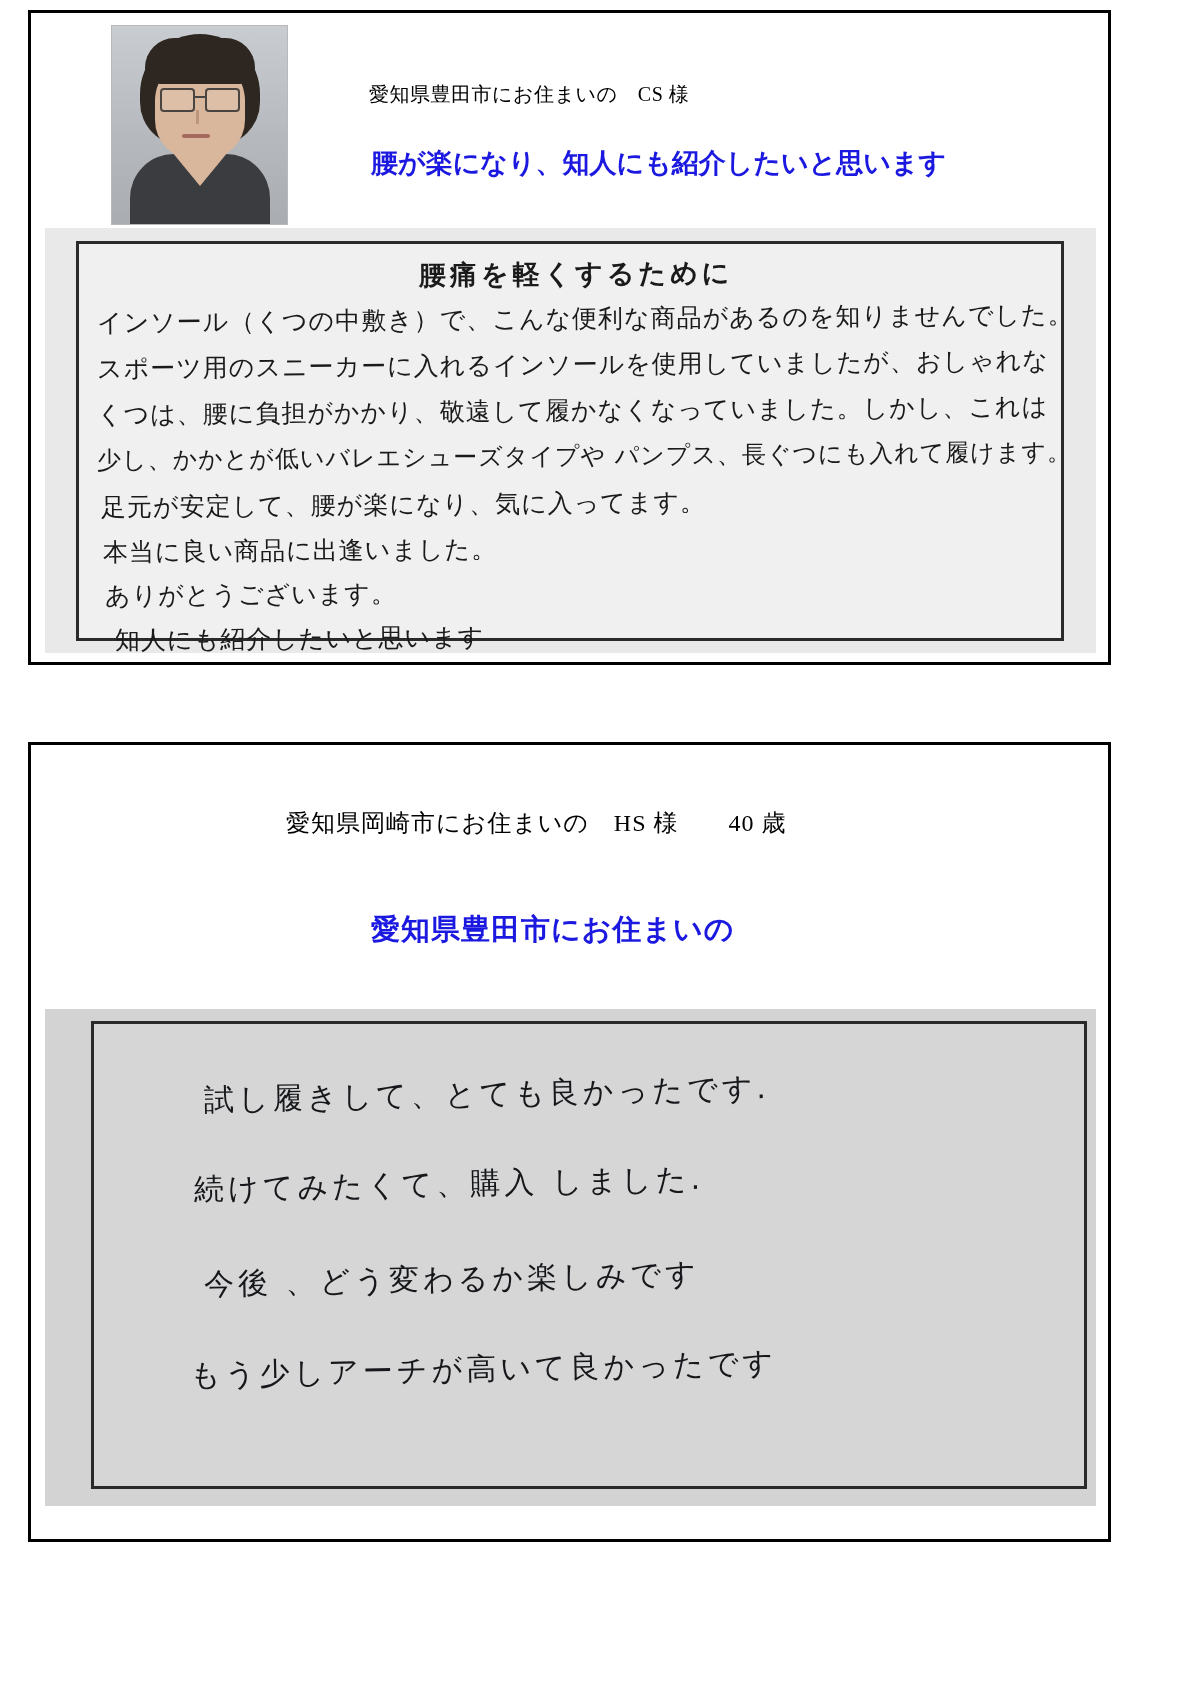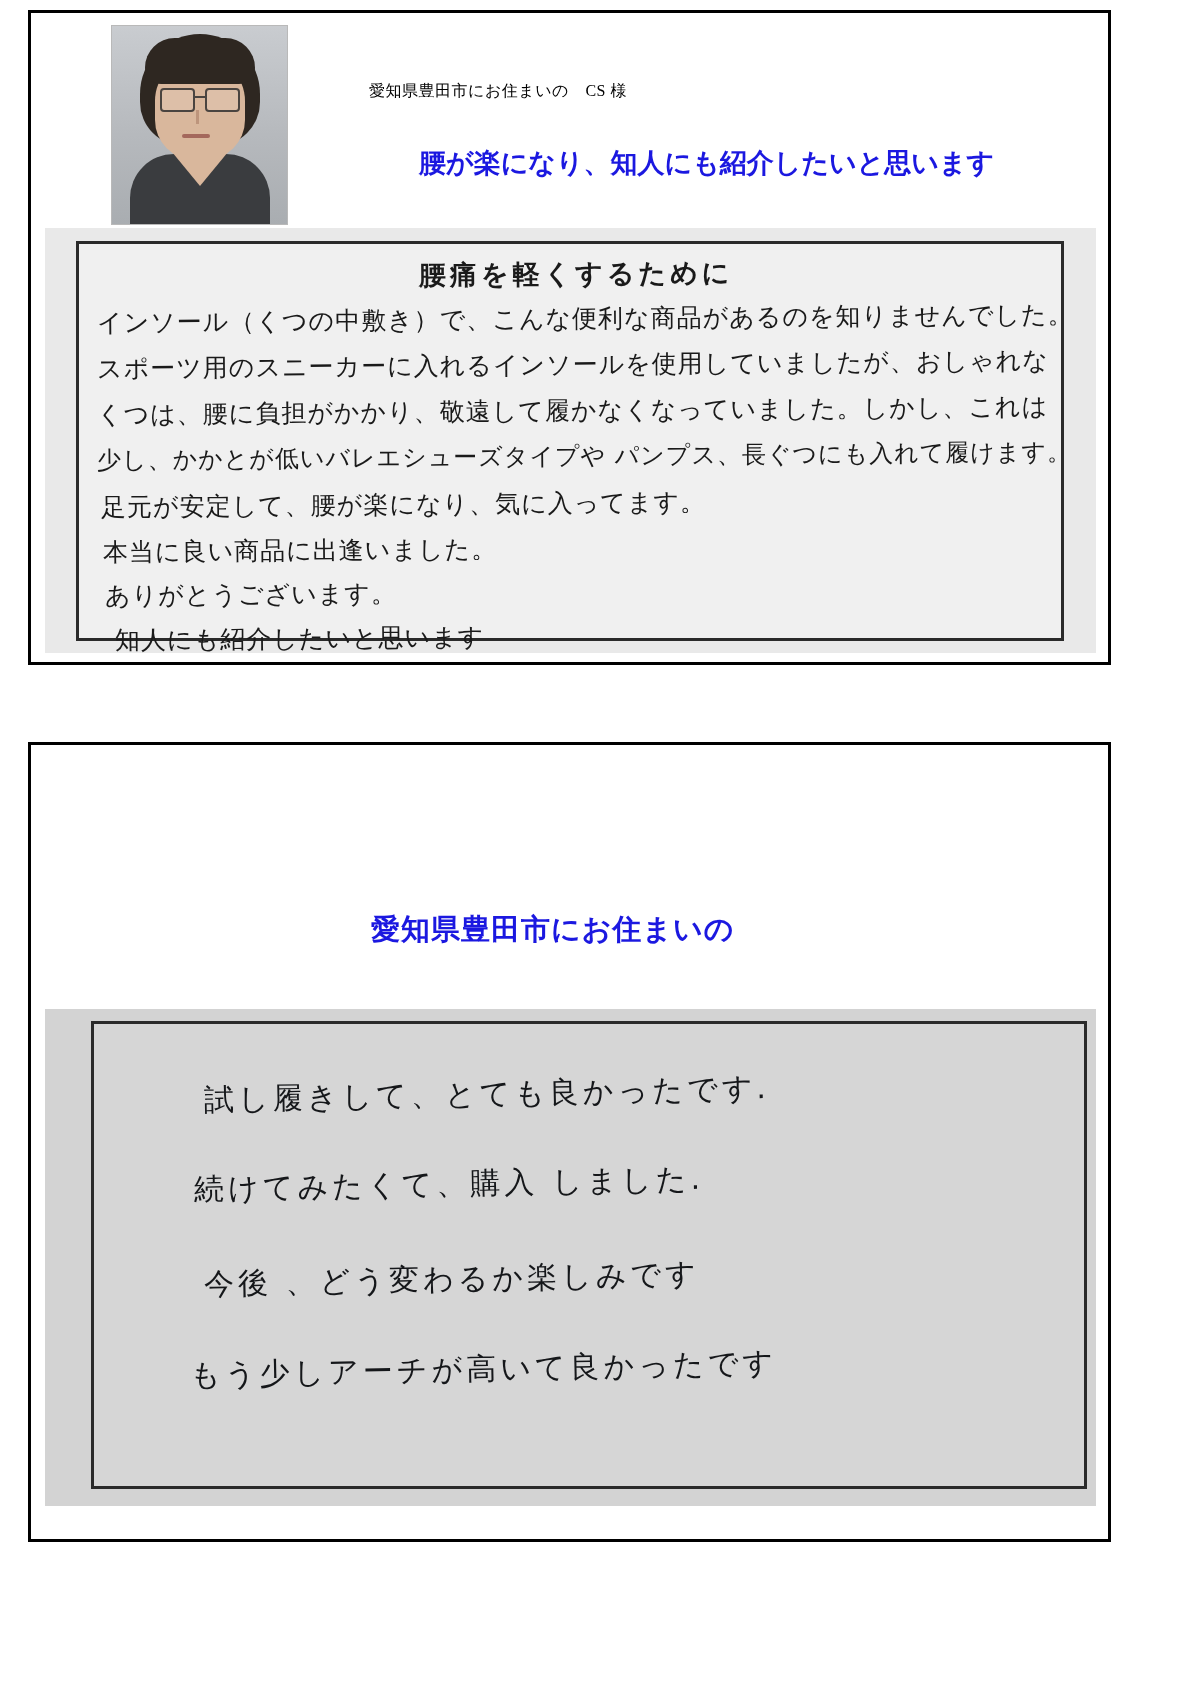--- a/index.html
+++ b/index.html
@@ -106,34 +106,33 @@
     left: 60px; top: 126px;
     width: 56px; height: 34px;
     background: #d9b79c;
     clip-path: polygon(50% 100%, 0 0, 100% 0);
   }
 
   .head-line1 {
     position: absolute;
     left: 338px;
     top: 68px;
-    font-size: 16px;
+    font-size: 20px;
     color: #000000;
     letter-spacing: 0.5px;
     white-space: nowrap;
   }
   .head-line2 {
     position: absolute;
     left: 340px;
     top: 132px;
     font-size: 27px;
     font-weight: bold;
     color: #1b18e0;
     white-space: nowrap;
-    margin-left: 48px;
   }
 
   .scan1 {
     position: absolute;
     left: 14px;
     top: 215px;
     width: 1051px;
     height: 425px;
     background: #e9e9e9;
     overflow: hidden;
@@ -266,20 +265,21 @@
           <div class="hl" style="left:24px; top:290px;">本当に良い商品に出逢いました。</div>
           <div class="hl" style="left:26px; top:334px;">ありがとうございます。</div>
           <div class="hl" style="left:36px; top:378px;">知人にも紹介したいと思います</div>
         </div>
       </div>
     </div>
   </div>
 
   <div class="card2">
 
+    <div class="head2-line1">愛知県岡崎市にお住まいの　HS 様　　40 歳</div>
     <div class="head2-line2">愛知県豊田市にお住まいの</div>
 
     <div class="scan2">
       <div class="inner">
         <div class="hand2">
           <div class="hl" style="left:110px; top:50px;">試し履きして、とても良かったです.</div>
           <div class="hl" style="left:100px; top:140px;">続けてみたくて、購入 しました.</div>
           <div class="hl" style="left:110px; top:235px;">今後 、どう変わるか楽しみです</div>
           <div class="hl" style="left:96px; top:325px;">もう少しアーチが高いて良かったです</div>
         </div>

